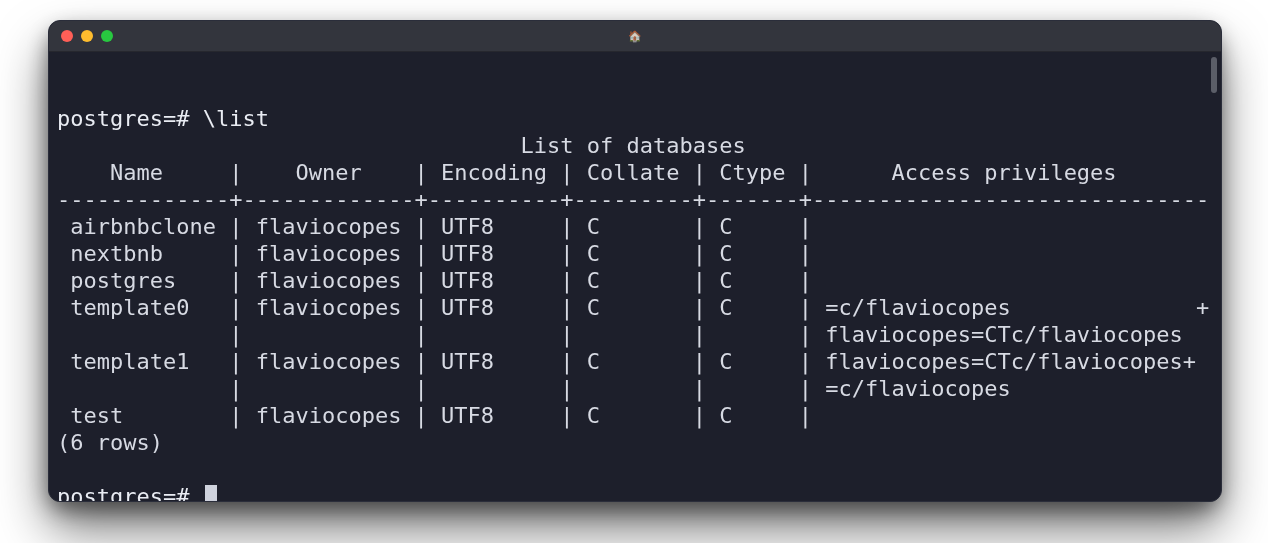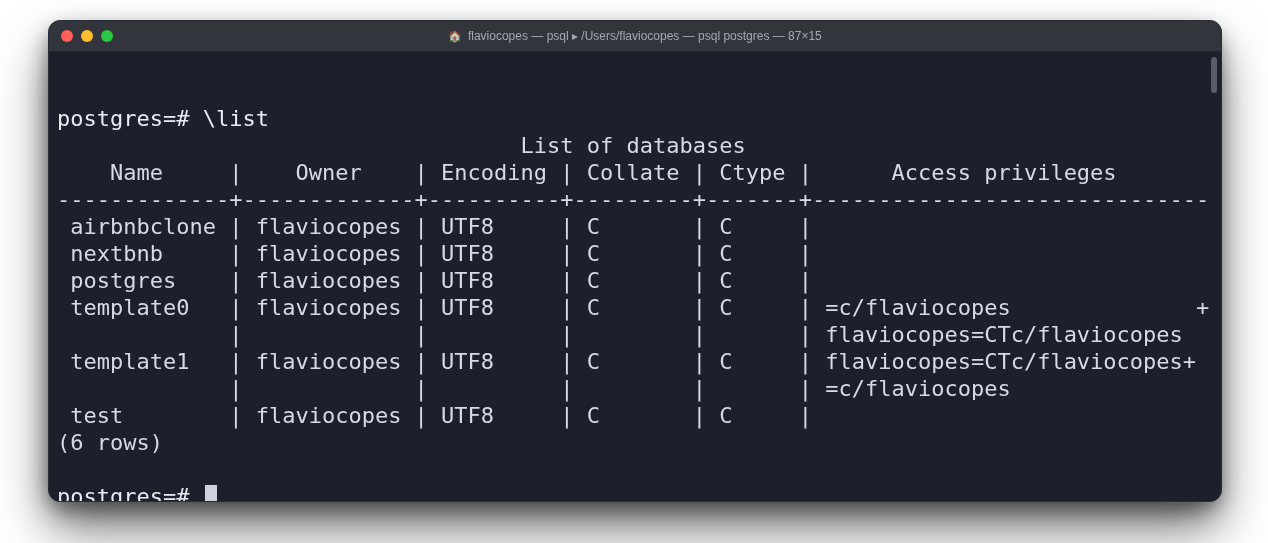--- a/index.html
+++ b/index.html
@@ -115,21 +115,20 @@
   <div class="shadow"></div>
   <div class="window">
     <div class="titlebar">
       <div class="traffic">
         <div class="dot red"></div>
         <div class="dot yellow"></div>
         <div class="dot green"></div>
       </div>
       <div class="title-text">
         <span class="home-icon">🏠</span>
-        <span>flaviocopes — psql ▸ /Users/flaviocopes — psql postgres — 87×15</span>
       </div>
     </div>
 
     <div class="term"><span class="prompt-white">postgres=# \list</span>
 <span>                                   List of databases</span>
 <span>    Name     |    Owner    | Encoding | Collate | Ctype |      Access privileges       </span>
 <span>-------------+-------------+----------+---------+-------+------------------------------</span>
 <span> airbnbclone | flaviocopes | UTF8     | C       | C     | </span>
 <span> nextbnb     | flaviocopes | UTF8     | C       | C     | </span>
 <span> postgres    | flaviocopes | UTF8     | C       | C     | </span>

